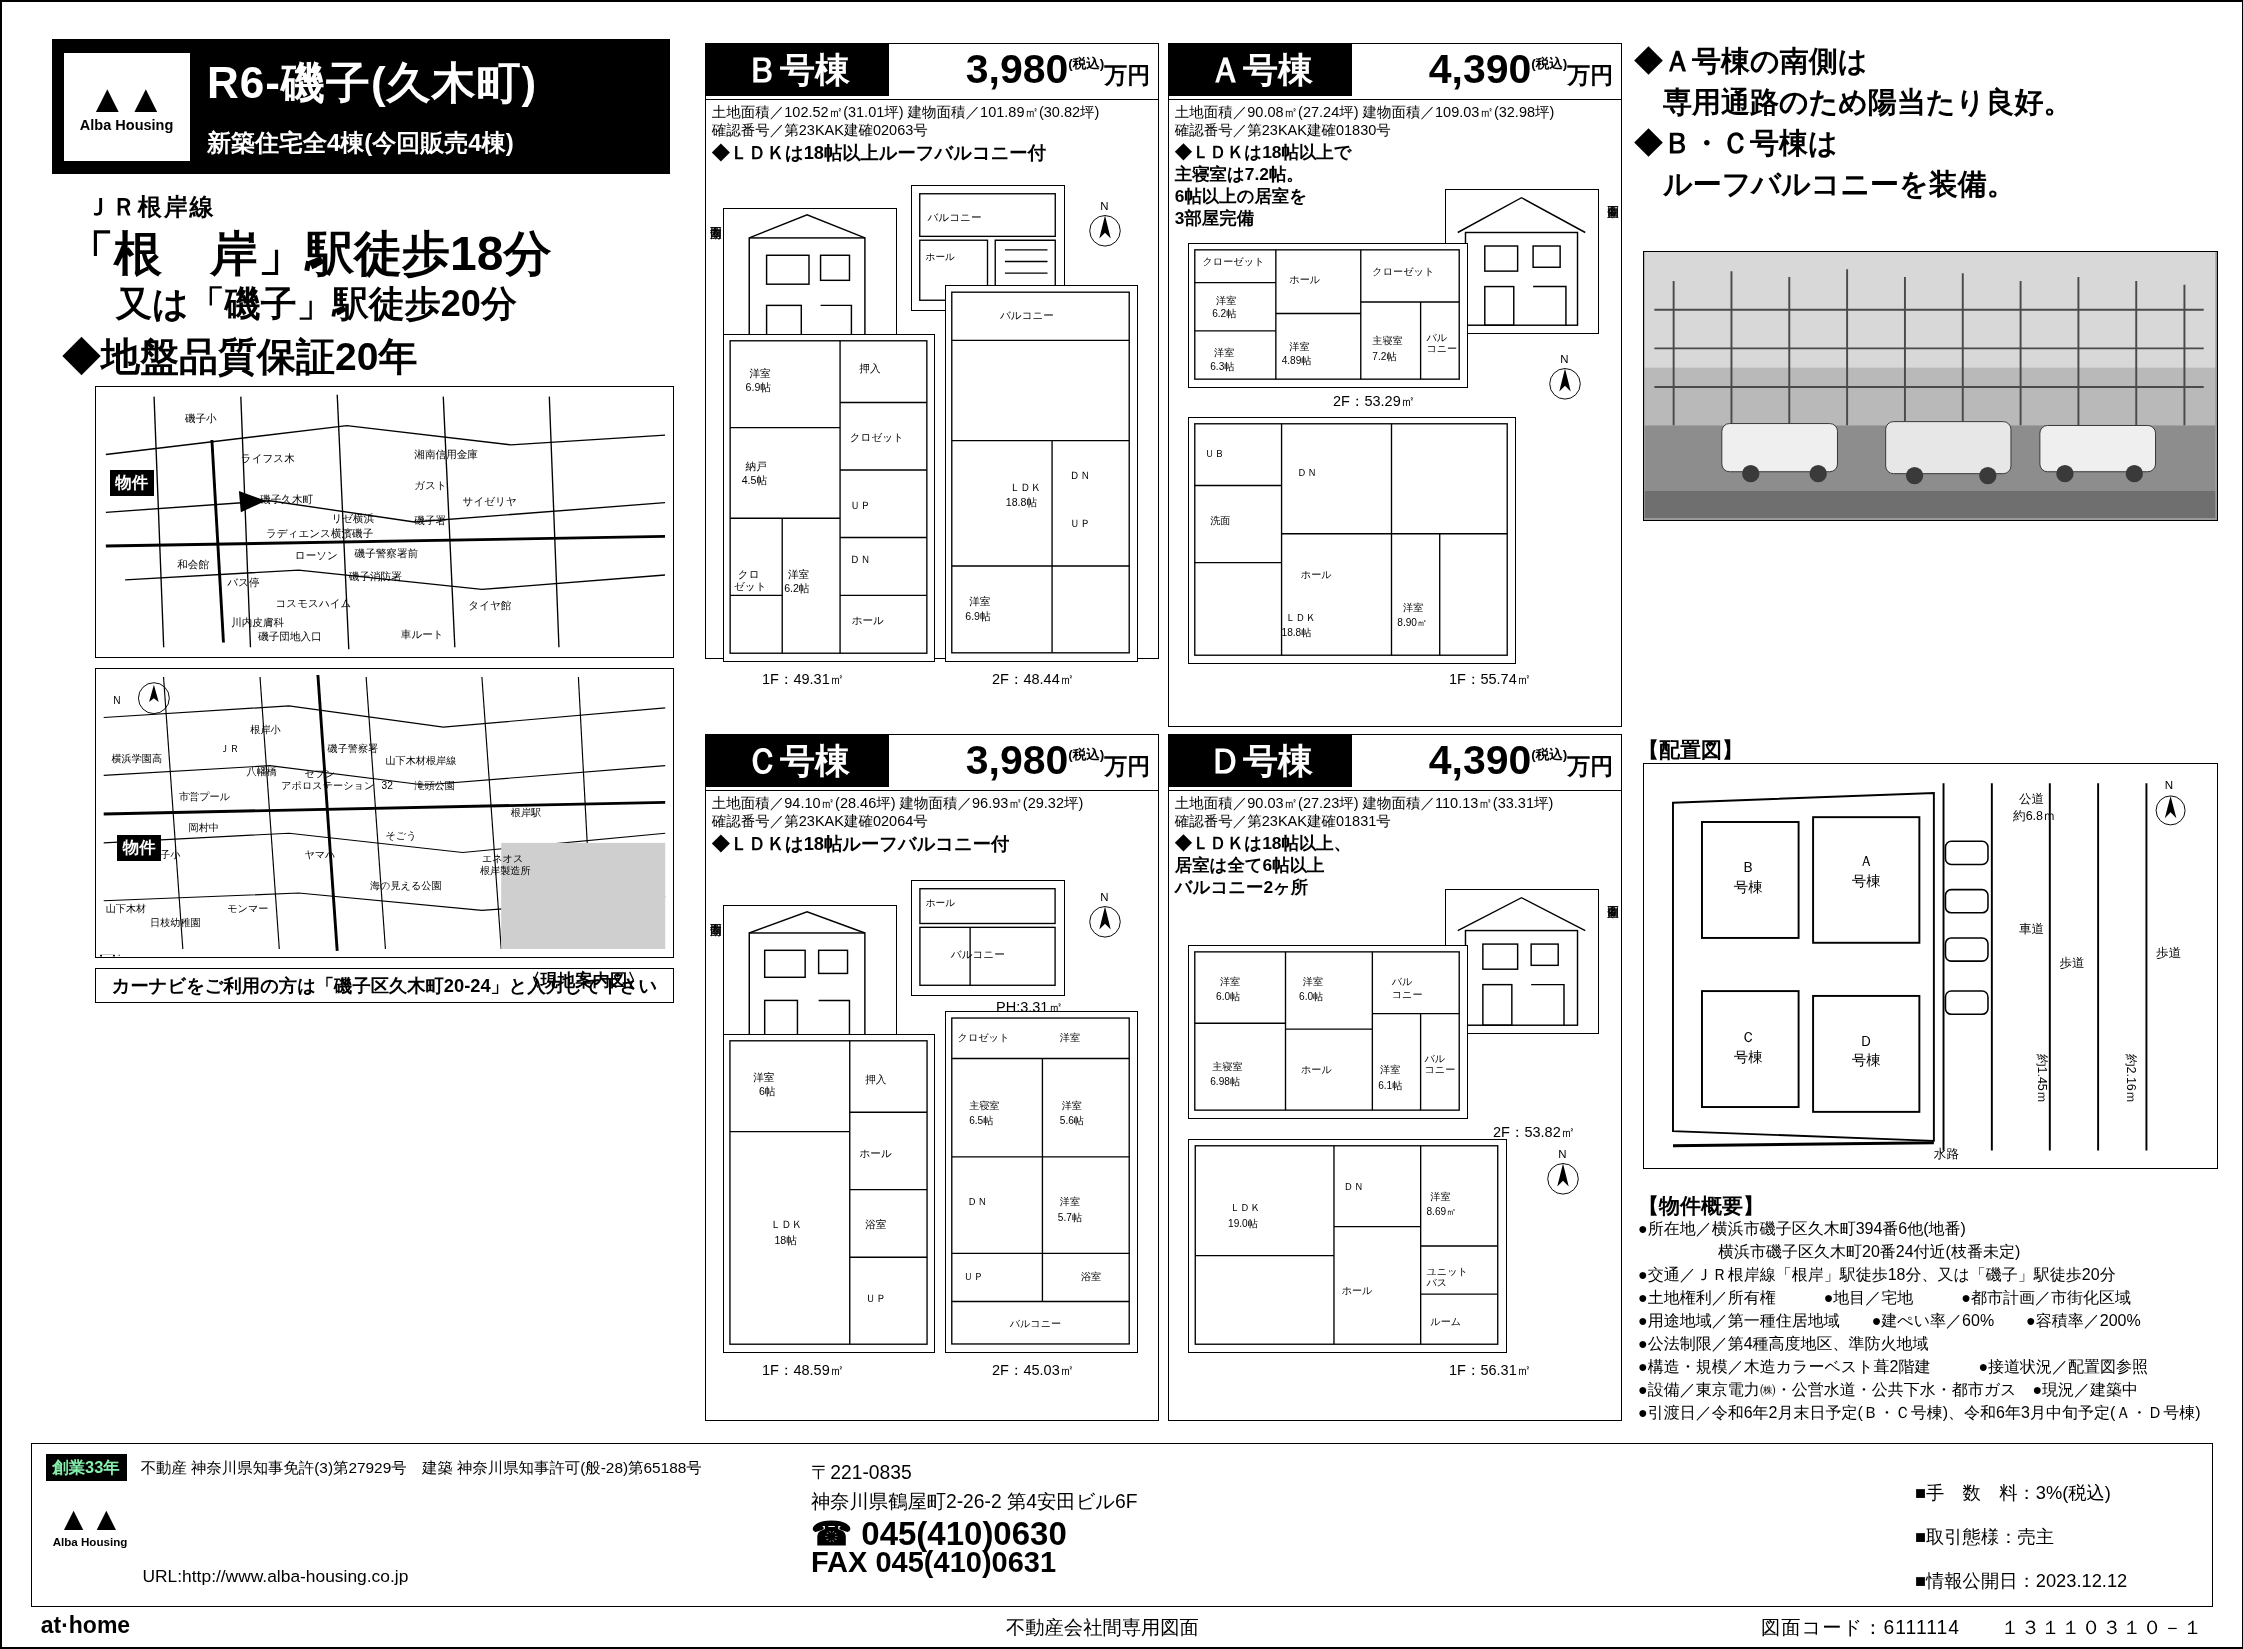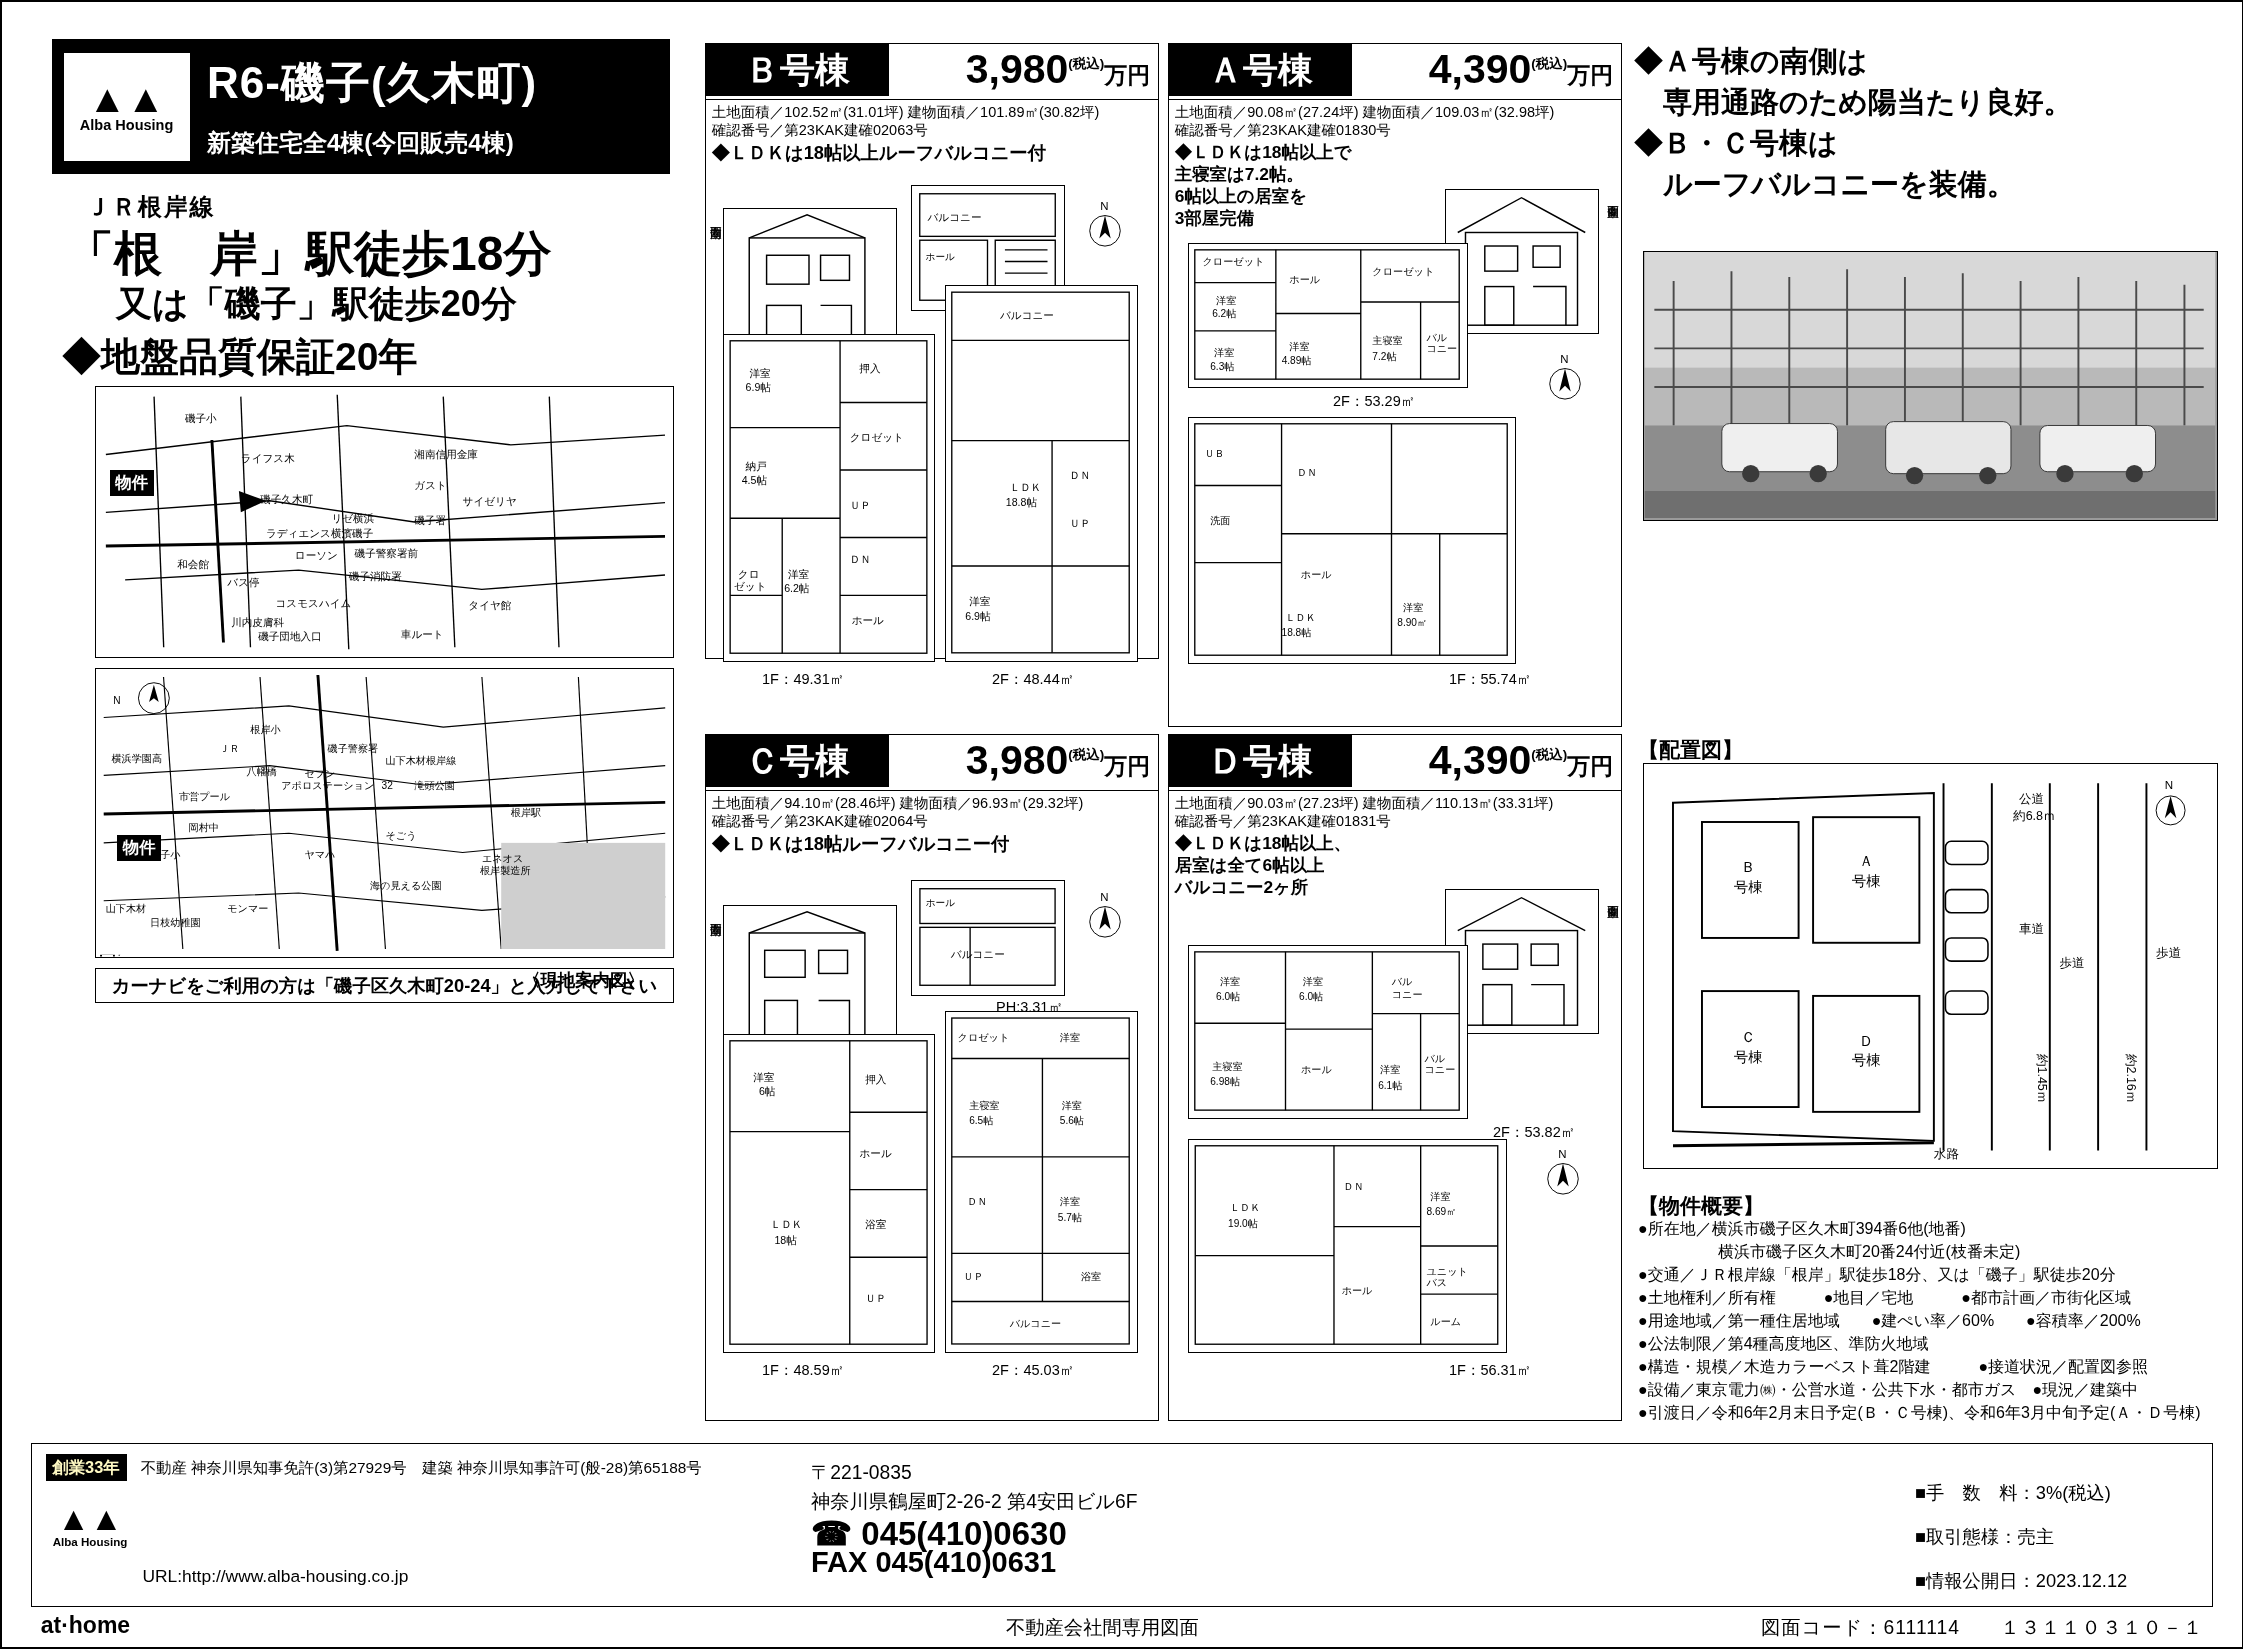--- a/index.html
+++ b/index.html
@@ -79,21 +79,21 @@
   #photo { position:absolute; left: 1641px; top: 249px; width: 575px; height: 270px; border:1.9px solid #000; background:#9a9a9a; overflow:hidden;}
   #haichi-title { position:absolute; left: 1636px; top: 734px; font-size: 21px; font-weight:bold;}
   #haichi { position:absolute; left: 1641px; top: 761px; width: 575px; height: 406px; border:1.9px solid #000; background:#fff;}
   #bukken-title { position:absolute; left: 1636px; top: 1190px; font-size: 21px; font-weight:bold;}
   #bukken { position:absolute; left: 1636px; top: 1215px; width: 589px; font-size: 16px; line-height: 23px;}
   #bukken div { white-space: nowrap; }
 
   
   #footer { position:absolute; left: 29px; top: 1441px; width: 2182px; height: 164px; border: 1.9px solid #000;}
   #f-company { position:absolute; left: 13.5px; top: 9.7px; width: 743px;}
-  #badge33 { display:inline-block; background:#000; color:#fef9c3; font-size:16.4px; font-weight:bold; padding:2.9px 6.8px;}
+  #badge33 { display:inline-block; background:#000; color:#86efac; font-size:16.4px; font-weight:bold; padding:2.9px 6.8px;}
   #license { font-size: 15.4px; margin-left: 9.7px;}
   #f-logo-row { display:flex; align-items:center; margin-top: 5.8px;}
   #f-logo { width: 89px; height: 75px; border:0; display:flex; flex-direction:column; align-items:center; justify-content:center; font-size:11.6px; font-weight:bold;}
   #f-logo .mark { font-size: 33px; line-height: 33px;}
   #f-name { font-size: 42px; font-weight: bold; letter-spacing: 1px;}
   #f-url { font-size: 17.4px; margin-left: 97px; margin-top: 3.9px;}
   #f-addr { position:absolute; left: 772px; top: 13.5px; width: 483px; font-size: 19.3px; line-height: 29px; margin-left: 7px;}
   #f-tel { font-size: 33px; font-weight: bold; margin-top: 3.9px;}
   #f-fax { font-size: 29px; font-weight: bold;}
   #f-mid { position:absolute; left: 1265px; top: 9.7px; width: 589px; font-size: 20px; line-height: 28px; font-weight:bold;}

